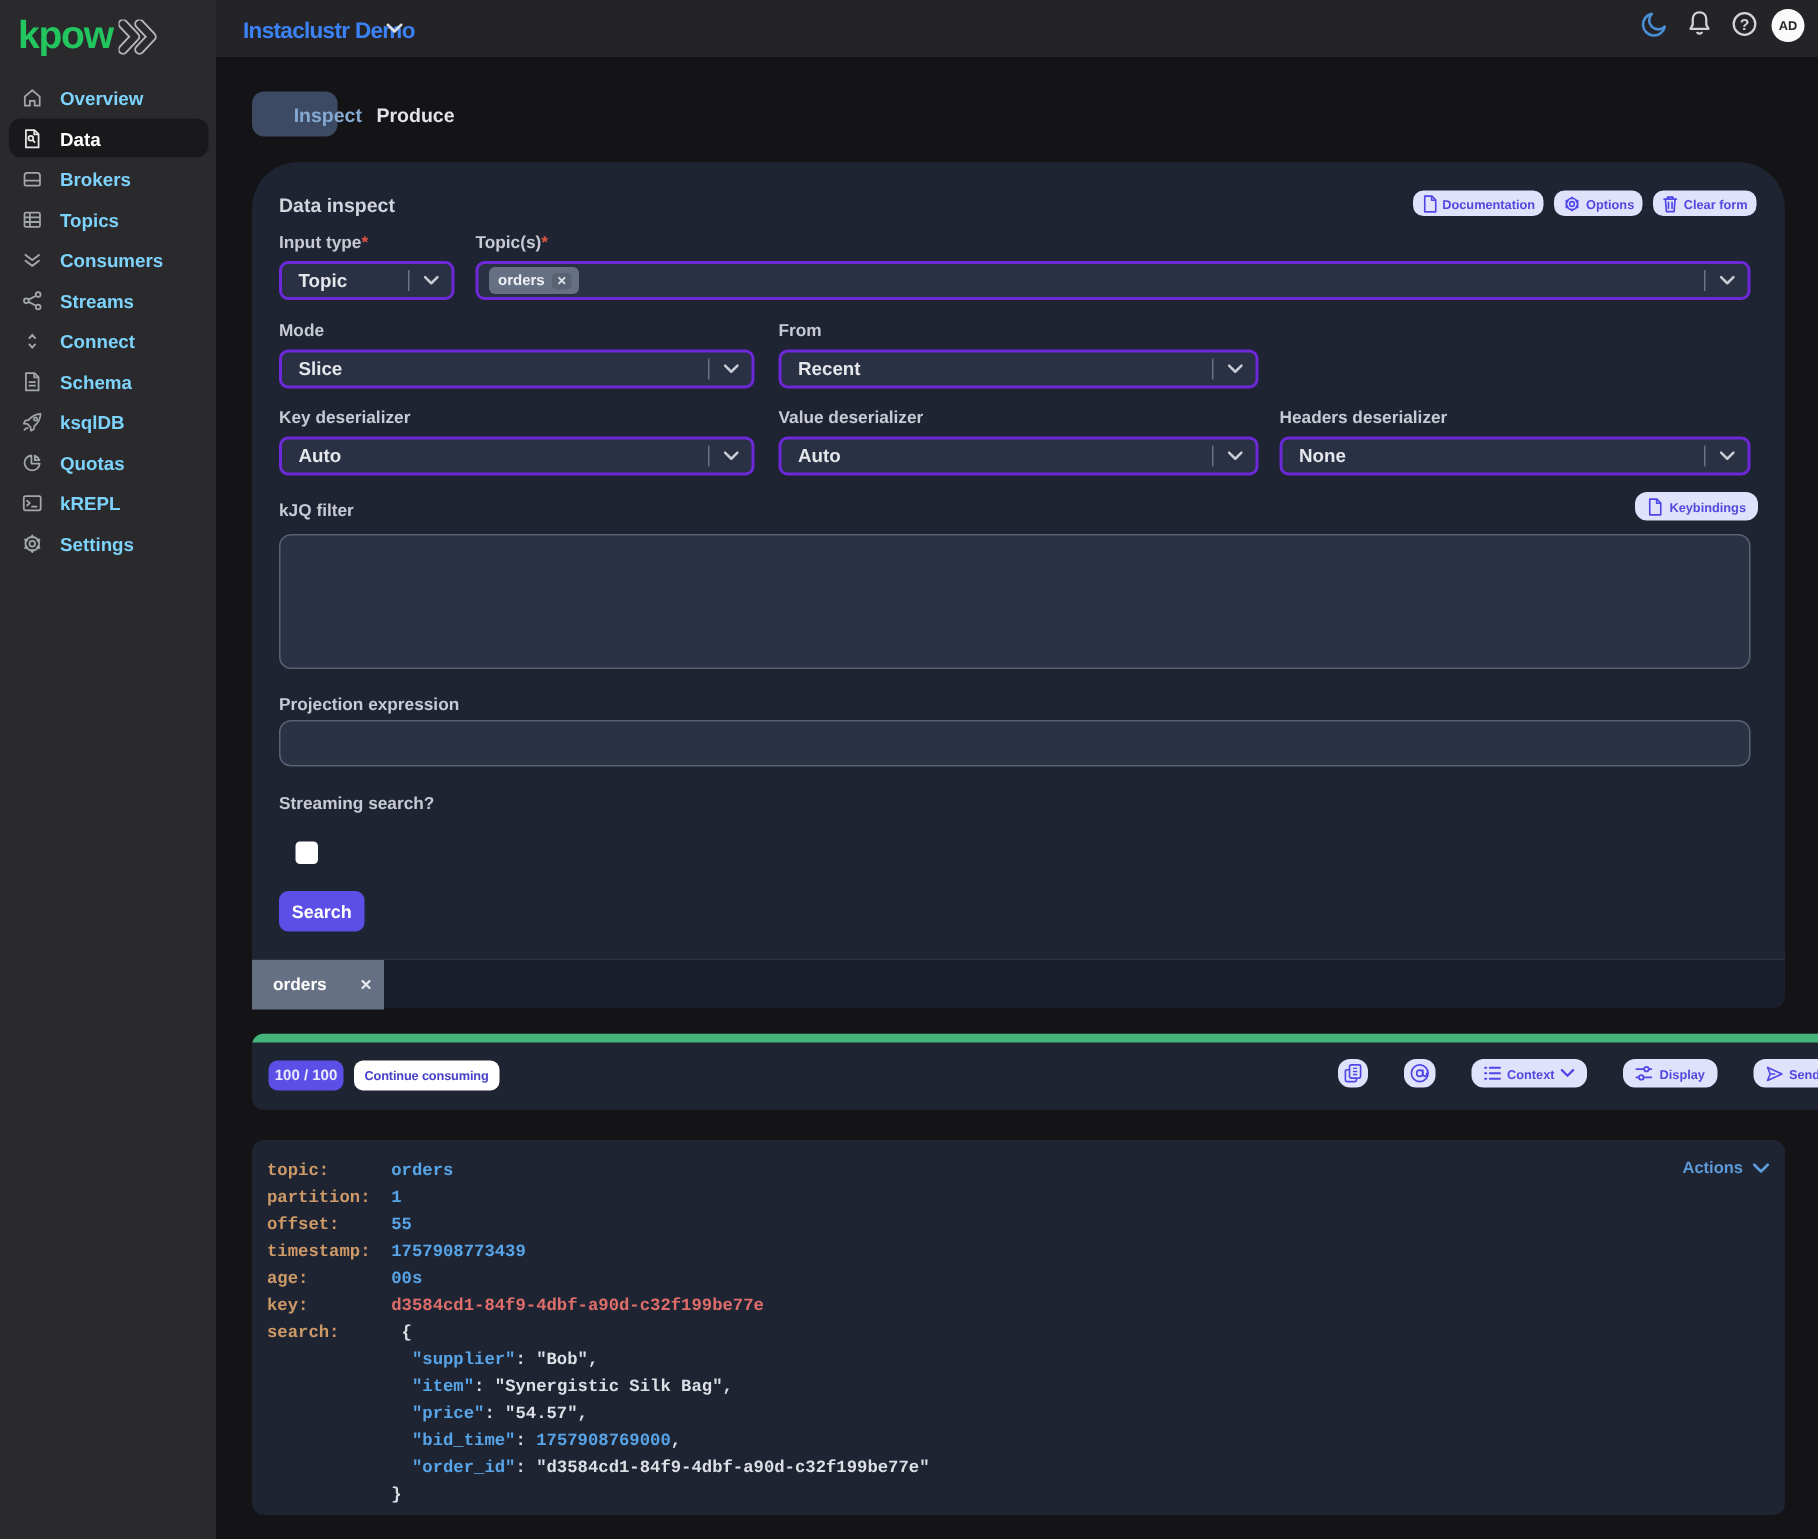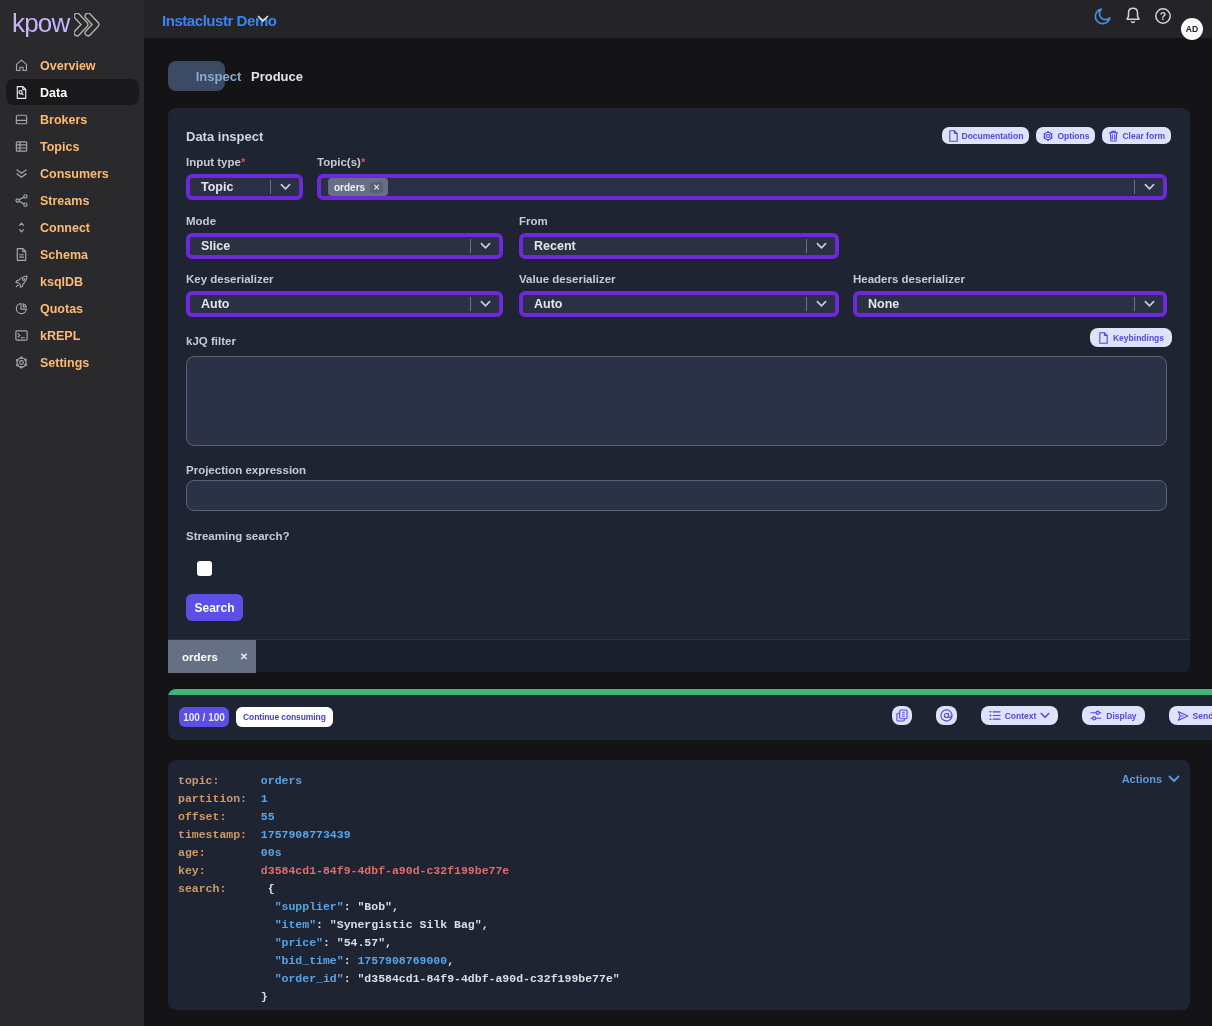--- a/index.html
+++ b/index.html
@@ -6,44 +6,44 @@
 html,body { width:1212px; height:1026px; background:#141417; font-family:"Liberation Sans", sans-serif; overflow:hidden; }
 body { position:relative; will-change:transform; }
 .abs { position:absolute; }
 
 #topbar { left:144px; top:0; width:1068px; height:38px; background:#242428; }
 #envname { left:162px; top:12px; color:#3b82f6; font-size:15px; font-weight:700; letter-spacing:-0.45px; }
 .tb-ic { top:5px; width:22px; height:22px; }
 
 #sidebar { left:0; top:0; width:144px; height:1026px; background:#2a2a2c; }
 #logo { position:absolute; left:12px; top:8px; display:flex; align-items:center; }
-#logotext { color:#c4b5fd; font-size:26px; font-weight:400; letter-spacing:-0.8px; }
+#logotext { color:#22c55e; font-size:26px; font-weight:700; letter-spacing:-0.8px; }
 #logomark { margin-left:4px; margin-top:2px; }
-#avatar { left:1181px; top:6px; width:22px; height:22px; border-radius:50%; background:#fafafa; color:#222; font-size:8.5px; font-weight:700; display:flex; align-items:center; justify-content:center;margin-top:12px; }
+#avatar { left:1181px; top:6px; width:22px; height:22px; border-radius:50%; background:#fafafa; color:#222; font-size:8.5px; font-weight:700; display:flex; align-items:center; justify-content:center; }
 #nav { position:absolute; left:0; top:52px; width:144px; }
-.nav-item { position:relative; height:27px; display:flex; align-items:center; padding-left:14px; color:#fdba74; font-size:12.5px; font-weight:700; }
+.nav-item { position:relative; height:27px; display:flex; align-items:center; padding-left:14px; color:#7dd3fc; font-size:12.5px; font-weight:700; }
 .nav-item svg { width:15px; height:15px; margin-right:11px; flex:none; }
 .nav-item.active { color:#fff; }
 .nav-pill { position:absolute; left:6px; top:79px; width:133px; height:26px; background:#19191b; border-radius:8px; }
 
 .panel { background:#1f2433; border-radius:8px; }
 .lav-btn { display:inline-flex; align-items:center; justify-content:center; gap:4px; background:#e0e2fc; color:#5348dd; border-radius:8px; font-size:8.5px; font-weight:700; }
 label.f { position:absolute; color:#c7cad2; font-size:11.5px; font-weight:700; }
 label.f .req { color:#e25544; }
-.inp { position:absolute; height:26px; background:#2b3144; border:4px solid #6d28d9; border-radius:6px; color:#e4e6ea; font-size:12.5px; font-weight:700; display:flex; align-items:center; padding-left:11px; }
+.inp { position:absolute; height:26px; background:#2b3144; border:2px solid #6d28d9; border-radius:6px; color:#e4e6ea; font-size:12.5px; font-weight:700; display:flex; align-items:center; padding-left:11px; }
 .sel-right { position:absolute; right:0; top:0; height:100%; display:flex; align-items:center; }
 .sel-div { width:1px; height:14px; background:#6a7184; margin-right:9px; }
 .sel-chev { width:11px; height:8px; margin-right:8px; }
 .chip { display:inline-flex; align-items:center; background:#667084; border-radius:4px; height:18px; padding:0 5px 0 6px; color:#eef0f3; font-size:10px; font-weight:700; }
 .chip-x { margin-left:5px; font-size:8px; color:#dfe2e8; background:#596273; border-radius:3px; padding:1px 3px; }
 
 #tab-inspect { left:168px; top:61px; width:57px; height:30px; background:#3c4b63; border-radius:8px; color:#87aad3; font-size:13px; font-weight:700; display:flex; align-items:center; justify-content:center;padding-left:44px; }
 #tab-produce { left:251px; top:61px; height:30px; display:flex; align-items:center; color:#e2e4e8; font-size:13px; font-weight:700; }
 
-#form-panel { left:168px; top:108px; width:1022px; height:564px; }
+#form-panel { left:168px; top:108px; width:1022px; height:564px;border-radius:31px; }
 #form-title { position:absolute; left:18px; top:21px; color:#d3d6dd; font-size:13px; font-weight:700; }
 #hdr-btns { position:absolute; right:19px; top:19px; display:flex; gap:7px; }
 #hdr-btns .lav-btn { height:17px; padding:0 6px; gap:3px; border-radius:7px; }
 
 #kjq-box { position:absolute; left:18px; top:248px; width:981px; height:90px; background:#2c3245; border:1px solid #5a6173; border-radius:8px; }
 #proj-box { position:absolute; left:18px; top:372px; width:981px; height:31px; background:#2c3245; border:1px solid #5a6173; border-radius:8px; }
 #chk { position:absolute; left:29px; top:453px; width:15px; height:15px; background:#fff; border-radius:3px; }
 #search-btn { position:absolute; left:18px; top:486px; width:57px; height:27px; background:#5b4fe8; border-radius:6px; color:#fff; font-size:12px; font-weight:700; display:flex; align-items:center; justify-content:center; }
 #strip { position:absolute; left:0; bottom:0; width:100%; height:33px; background:#1a1f2c; border-top:1px solid #2c3342; border-radius:0 0 8px 8px; }
 #otab { position:absolute; left:0; top:0; width:88px; height:33px; background:#667084; border-radius:0; color:#fff; font-size:11.5px; font-weight:700; display:flex; align-items:center; padding-left:14px; }

